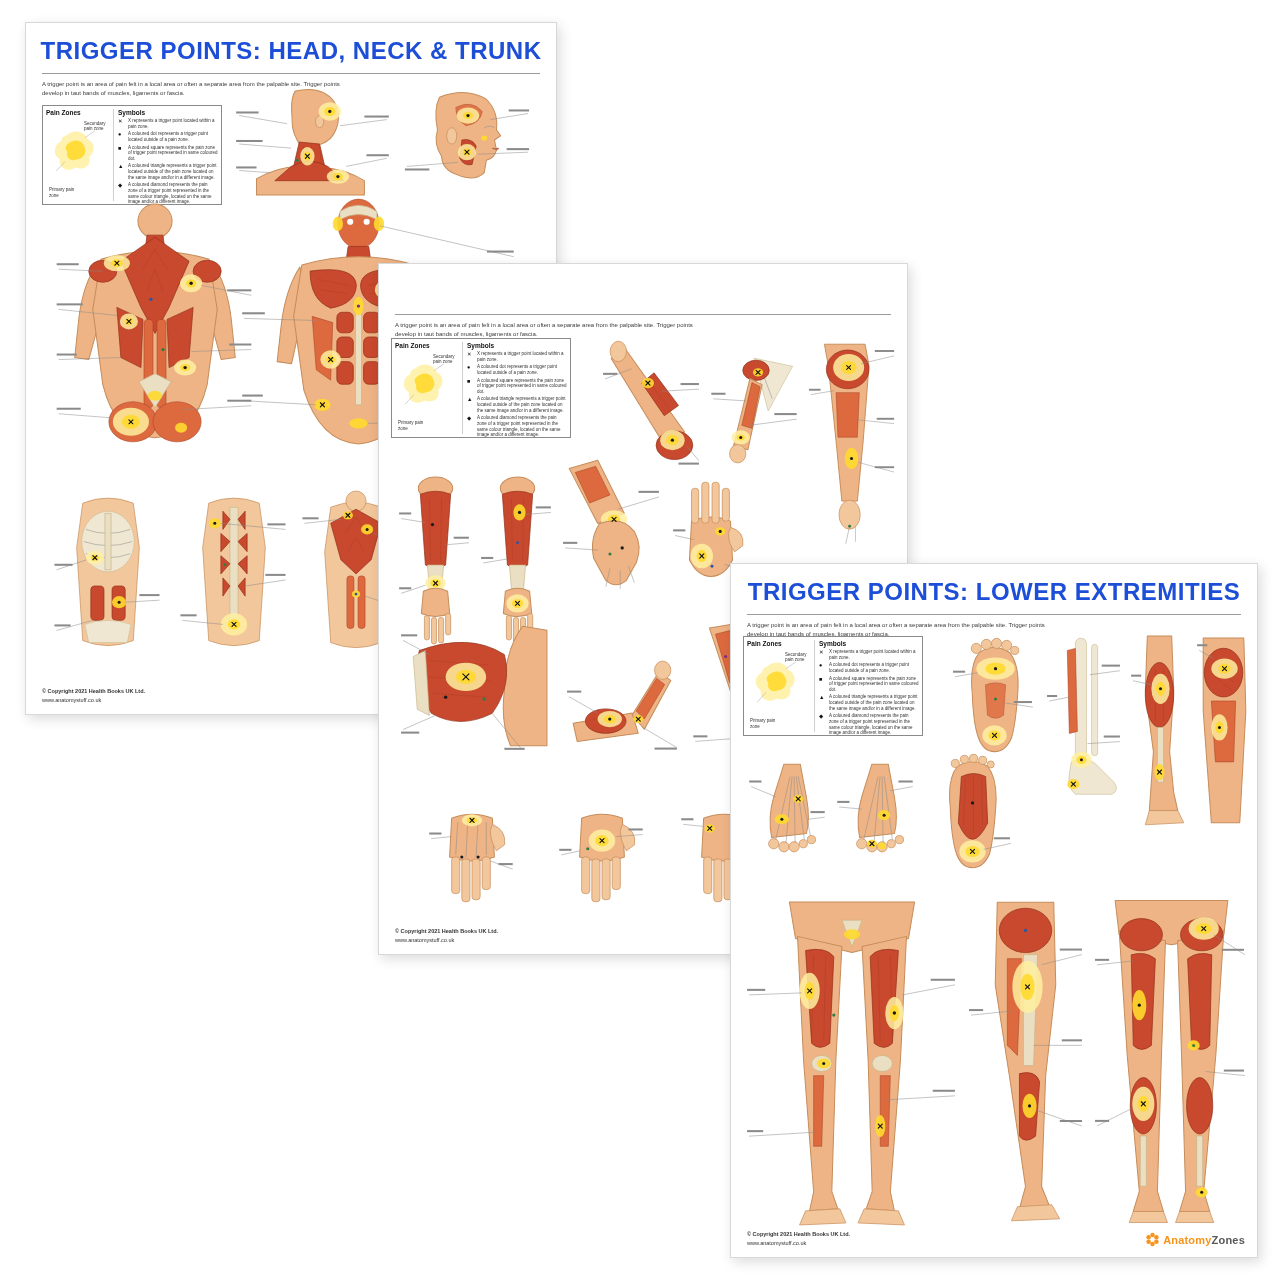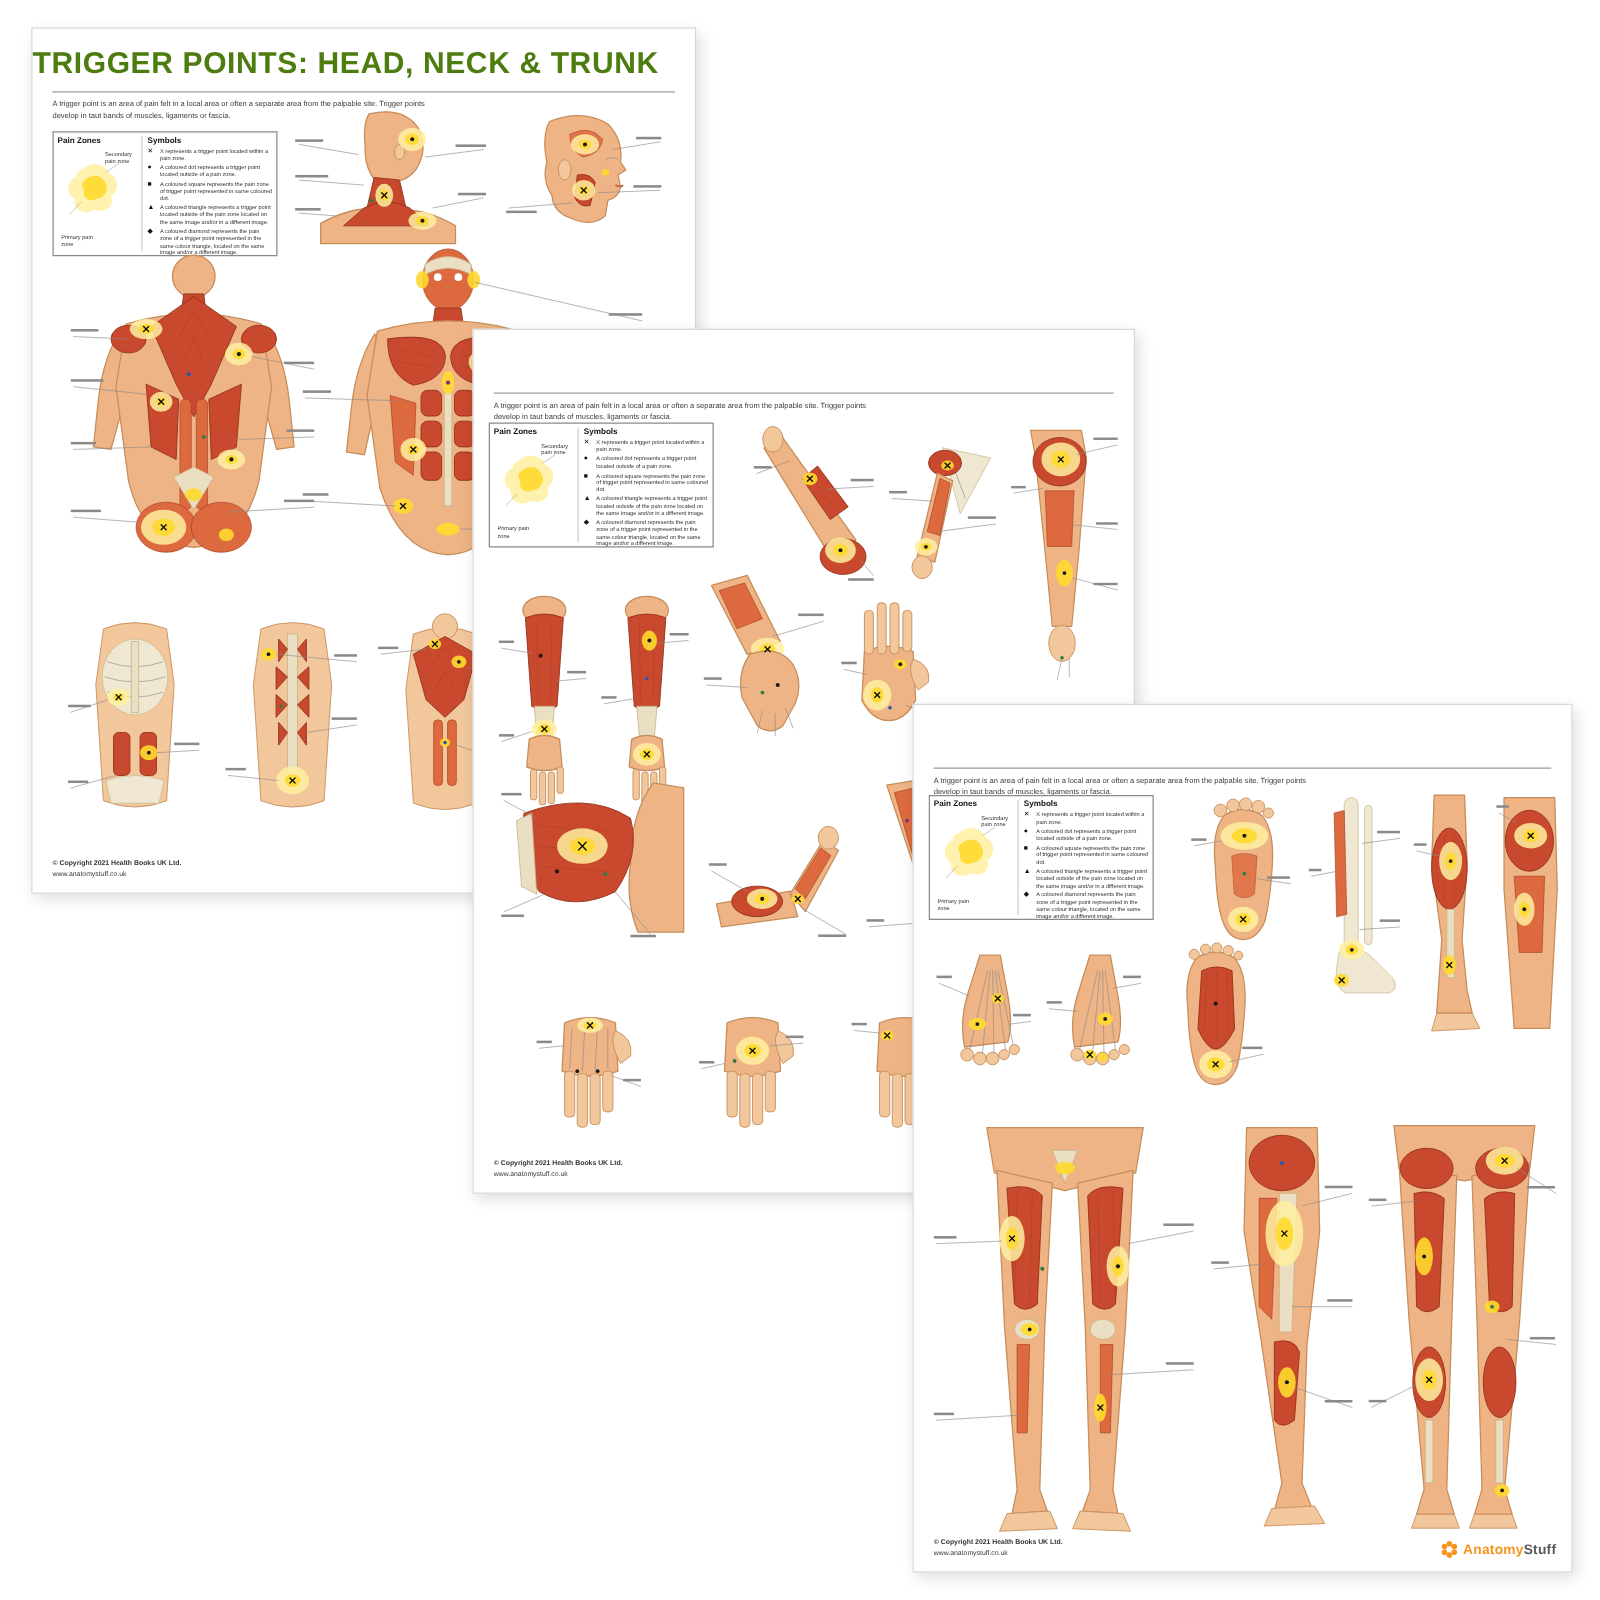--- a/index.html
+++ b/index.html
@@ -6,22 +6,22 @@
   html,body { background:#ffffff; }
   body { width:1280px; height:1280px; position:relative; overflow:hidden;
          font-family:"Liberation Sans", sans-serif; color:#222; }
 
   .poster { position:absolute; background:#fff; border:1px solid #d8d8d8;
             box-shadow:3px 4px 12px rgba(0,0,0,.14); }
   #poster-head  { left:25px;  top:22px;  width:532px; height:693px; z-index:1; }
   #poster-upper { left:378px; top:263px; width:530px; height:692px; z-index:2; }
   #poster-lower { left:730px; top:563px; width:528px; height:695px; z-index:3; }
 
-  .poster-title { position:absolute; top:14px; left:0; right:0; text-align:left;
-                  font-size:24px; font-weight:600; letter-spacing:.5px; color:#4d7c0f;
+  .poster-title { position:absolute; top:14px; left:0; right:0; text-align:center;
+                  font-size:24px; font-weight:600; letter-spacing:.5px; color:#1d4ed8;
                   font-family:"Liberation Sans", sans-serif; white-space:nowrap; }
   .rule { position:absolute; top:50px; left:16px; right:16px; height:1px; background:#9b9b9b; }
   .intro { position:absolute; top:57px; left:16px; width:310px;
            font-size:6px; line-height:1.5; color:#3c3c3c; }
   .copyright { position:absolute; left:16px; bottom:9px; font-size:5.5px; line-height:1.6; color:#333; }
   .copyright .c1 { font-weight:bold; }
 
   
   .legend { position:absolute; width:180px; height:100px; border:1px solid #8a8a8a;
             background:#fff; display:flex; padding:3px; }
@@ -783,20 +783,21 @@
     </svg>
   </div>
 
   <div class="copyright">
     <div class="c1">© Copyright 2021 Health Books UK Ltd.</div>
     <div>www.anatomystuff.co.uk</div>
   </div>
 </section>
 
 <section class="poster" id="poster-lower">
+  <h1 class="poster-title">TRIGGER POINTS: LOWER EXTREMITIES</h1>
   <div class="rule"></div>
   <p class="intro">A trigger point is an area of pain felt in a local area or often a separate area from the palpable site. Trigger points develop in taut bands of muscles, ligaments or fascia.</p>
 
   <div class="legend">
     <div class="lg-col lg-pain">
       <div class="lg-h">Pain Zones</div>
       <svg class="pz-fig" viewBox="0 0 64 66">
         <path class="pzl" d="M22,12 C32,3 46,7 50,17 C60,21 61,35 52,41 C56,51 46,60 34,55 C24,62 11,56 13,44 C3,38 5,24 15,20 C15,15 18,14 22,12 Z"></path>
         <path class="pz" d="M26,22 C34,16 44,20 46,28 C50,34 44,44 36,44 C28,48 21,42 23,34 C19,28 21,25 26,22 Z"></path>
         <line class="ld" x1="47" y1="15" x2="60" y2="6"></line>
@@ -1104,15 +1105,15 @@
       <g fill="#f7941d">
         <circle cx="10" cy="4" r="3"></circle>
           <circle cx="15.2" cy="7" r="3"></circle>
           <circle cx="15.2" cy="13" r="3"></circle>
         <circle cx="10" cy="16" r="3"></circle>
           <circle cx="4.8" cy="13" r="3"></circle>
           <circle cx="4.8" cy="7" r="3"></circle>
       </g>
       <circle cx="10" cy="10" r="2.2" fill="#fff"></circle>
     </svg>
-    <span class="logo-tx"><span class="a">Anatomy</span><span class="s">Stuff</span></span>
+    <span class="logo-tx"><span class="a">Anatomy</span><span class="s">Zones</span></span>
   </div>
 </section>
 
 </body></html>

